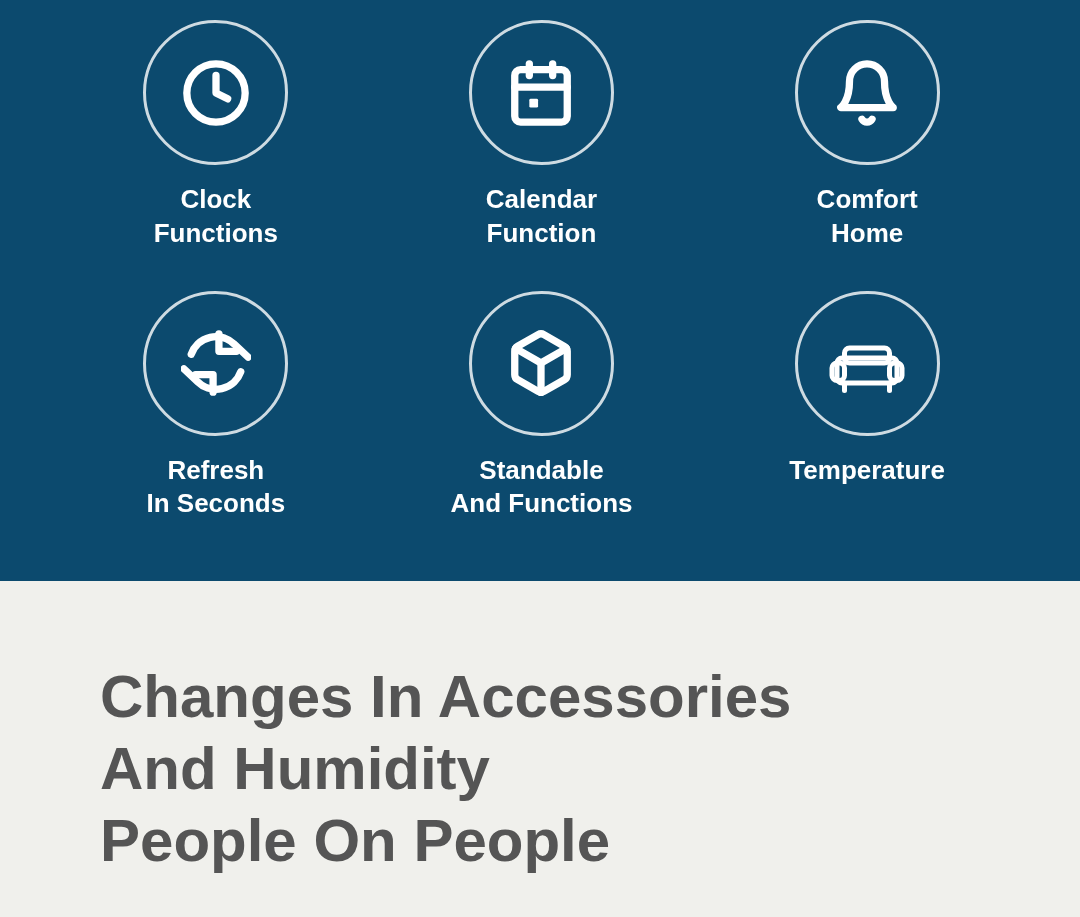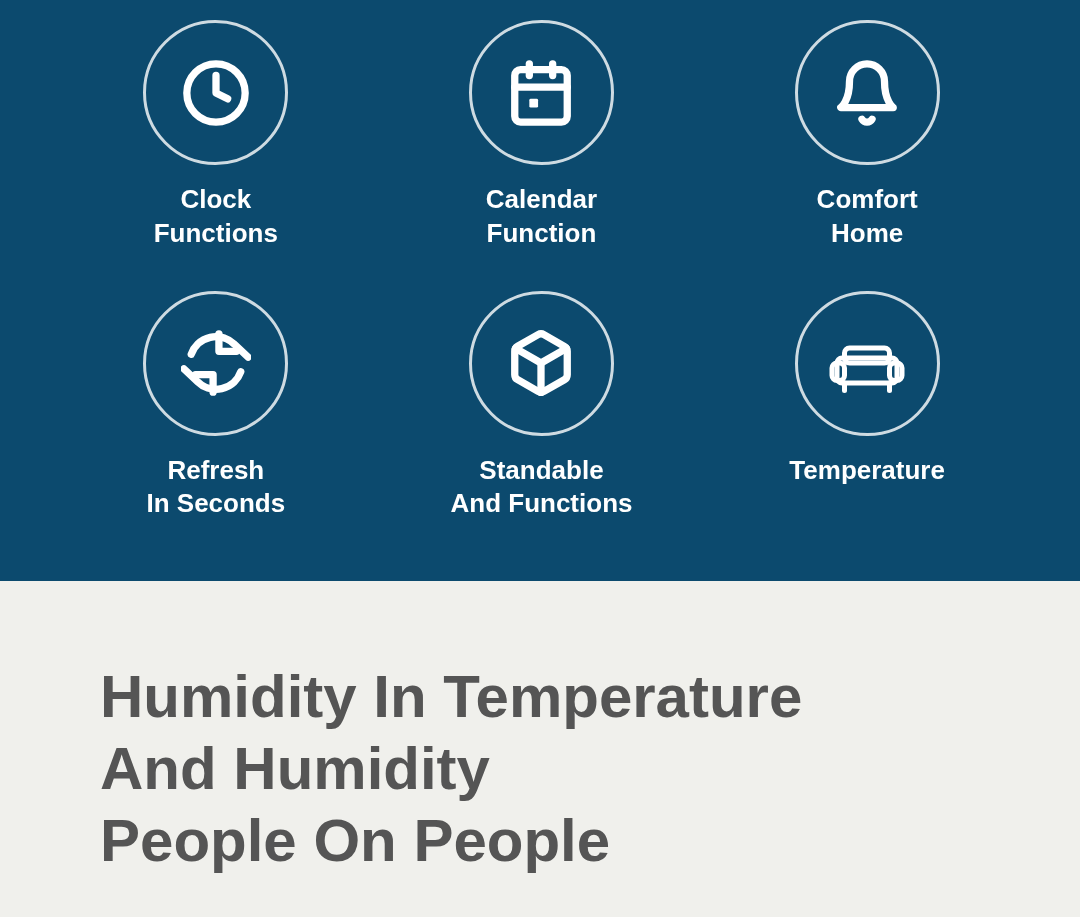--- a/index.html
+++ b/index.html
@@ -161,17 +161,17 @@
       <div class="feature-label">
         <div>Temperature</div>
       </div>
     </div>
 
   </div>
 </div>
 
 <div class="bottom-section">
   <h2 class="bottom-heading">
-    <div>Humidity In Temperature</div>
+    <div>Changes In Accessories</div>
     <div>And Humidity</div>
     <div>People On People</div>
   </h2>
 </div>
 
 </body></html>

